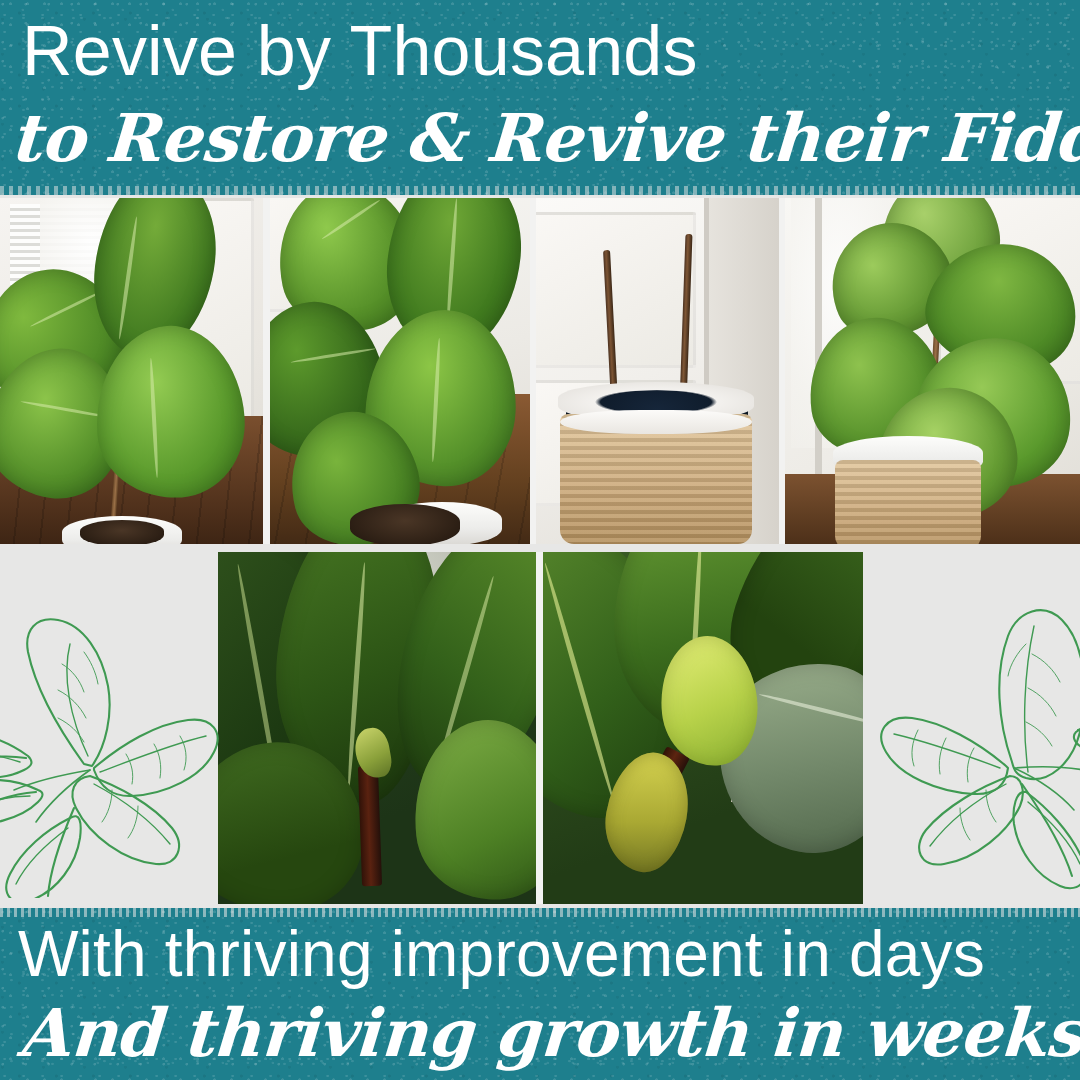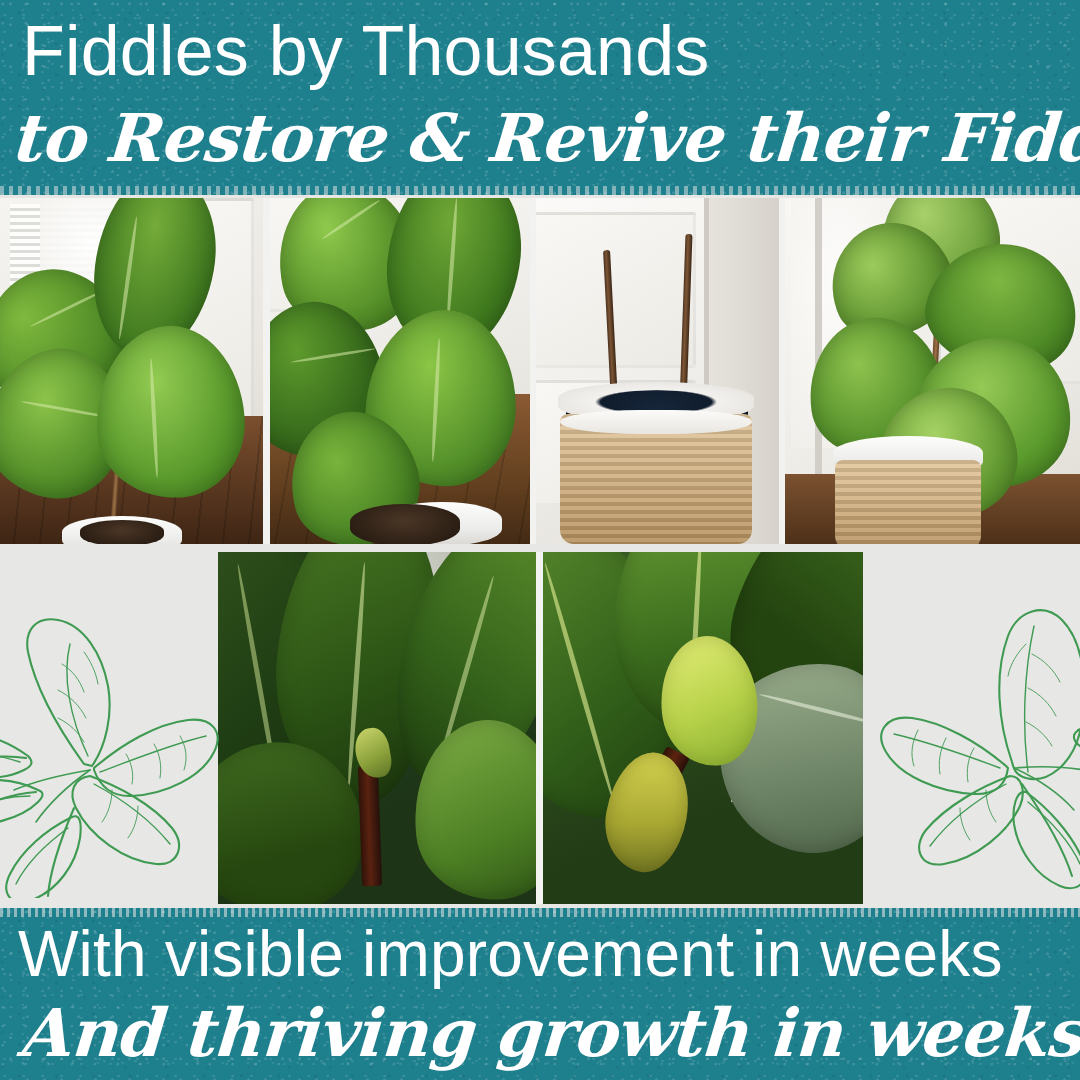--- a/index.html
+++ b/index.html
@@ -116,21 +116,21 @@
   .seam{position:absolute;background:#f2f2f1;z-index:3;}
 </style>
 </head>
 <body>
 
 <div class="poster">
 
   <div class="banner" id="top-banner">
     <div class="rag bot-rag"></div>
     <div class="banner-inner">
-      <div class="line-sans">Fiddles by Thousands</div>
+      <div class="line-sans">Revive by Thousands</div>
       <div class="line-script">to Restore &amp; Revive their Fiddles</div>
     </div>
   </div>
 
   <div class="photo-row-1">
 
     <div class="ph ph1">
       <div class="scene">
         <div class="wall" style="background:linear-gradient(150deg,#f6f4f1,#e9e6e0 60%,#dbd8d1);"></div>
         <div class="blind" style="left:10px;top:6px;width:112px;height:118px;"></div>
@@ -361,18 +361,18 @@
 
         <path d="M158,198 C182,196 212,196 238,202" stroke-width="1.6"></path>
         <path d="M158,198 C180,208 202,222 218,240" stroke-width="1.6"></path>
       </g>
     </svg>
   </div>
 
   <div class="banner" id="bottom-banner">
     <div class="rag top-rag"></div>
     <div class="banner-inner">
-      <div class="line-sans">With visible improvement in weeks</div>
+      <div class="line-sans">With thriving improvement in days</div>
       <div class="line-script">And thriving growth in weeks</div>
     </div>
   </div>
 
 </div>
 
 </body></html>

